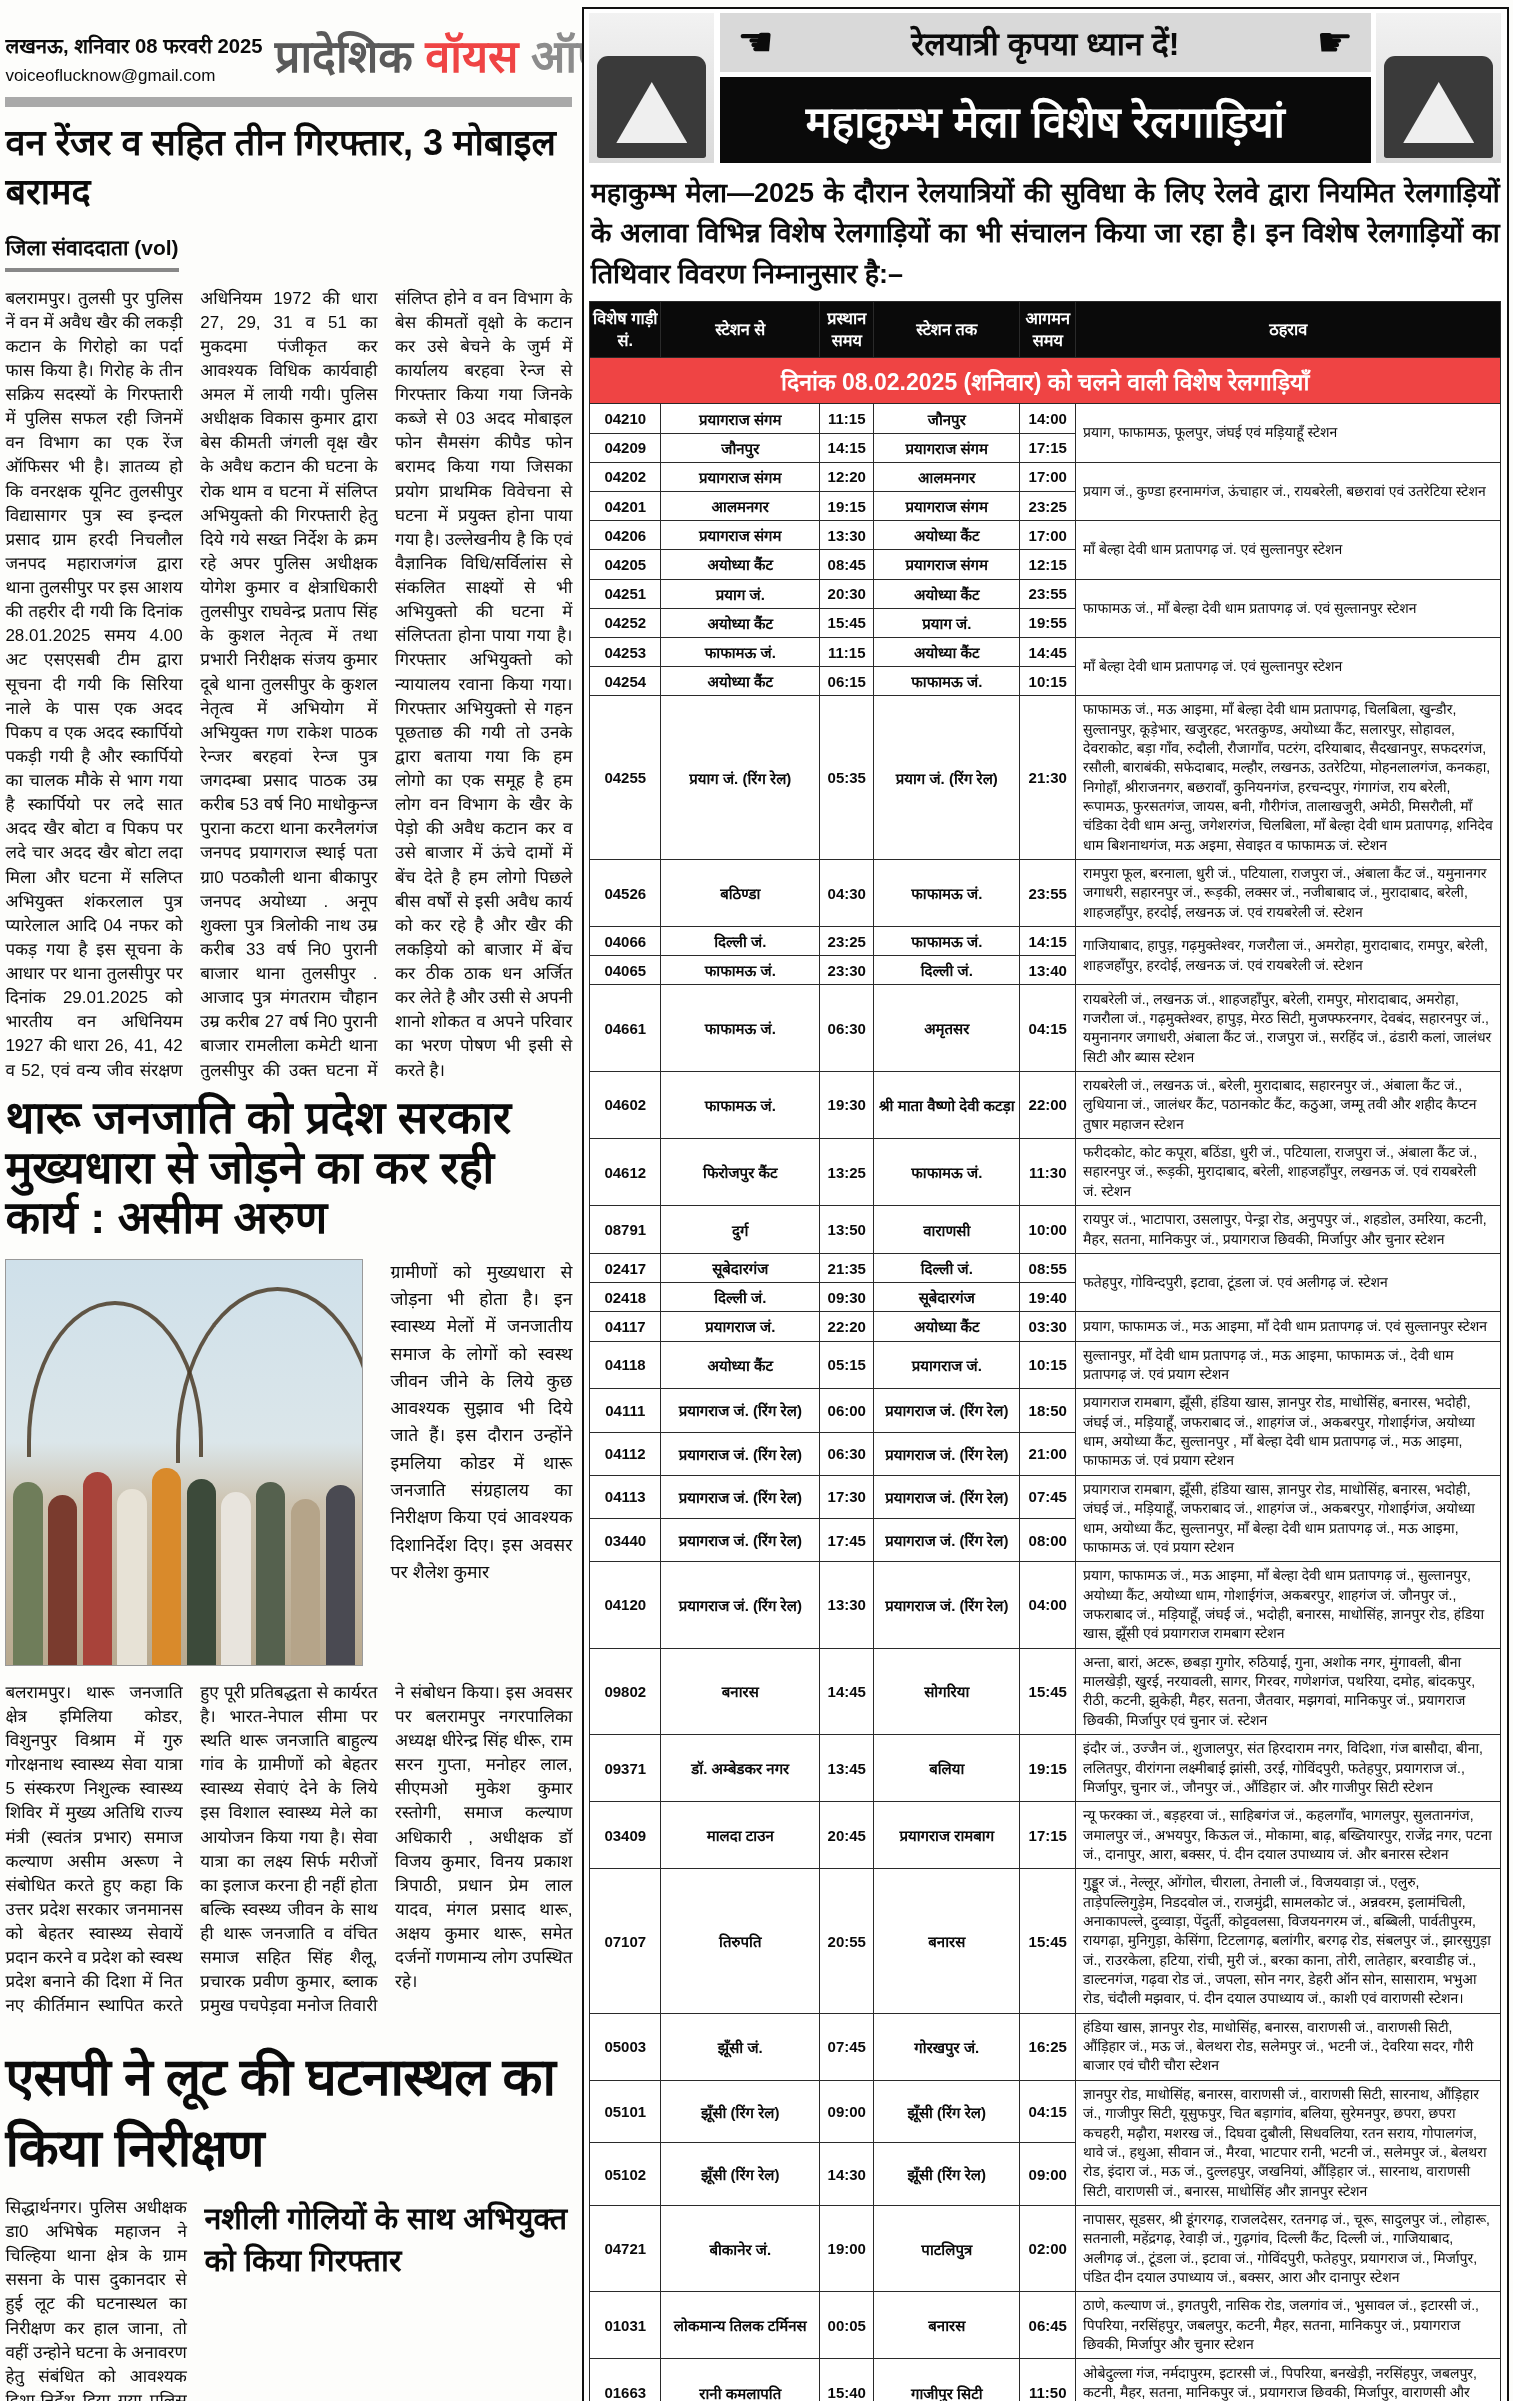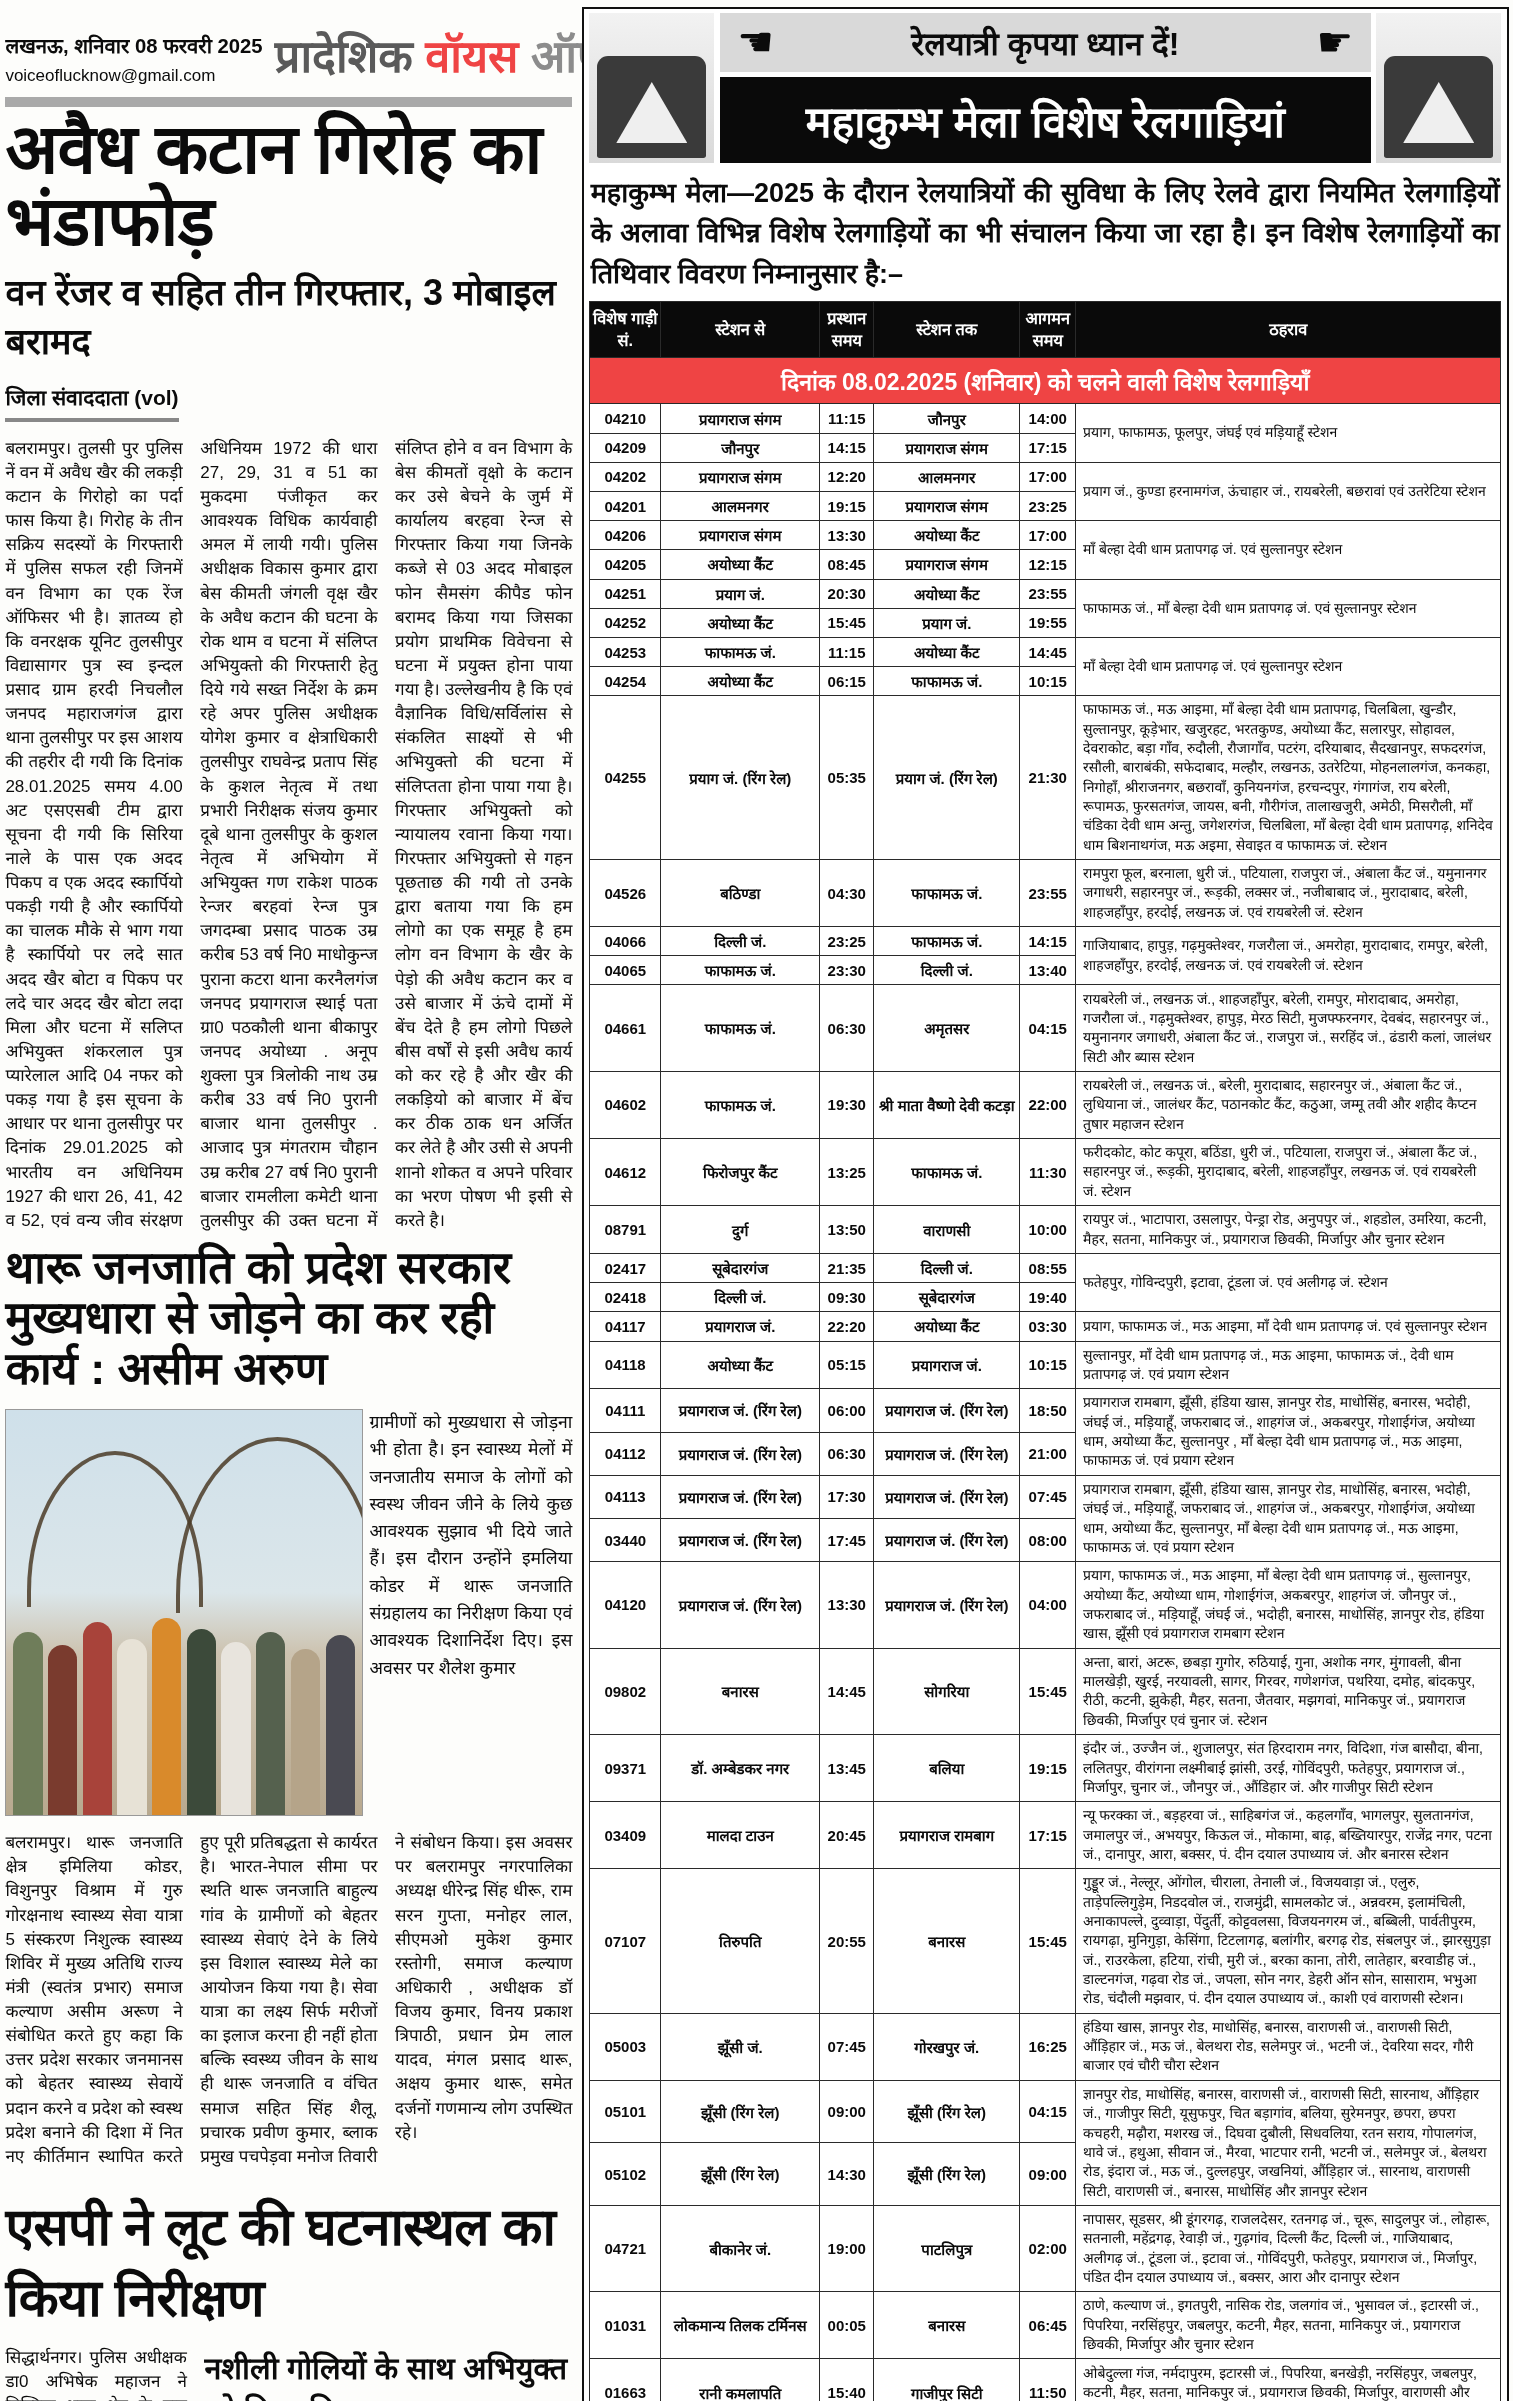--- a/index.html
+++ b/index.html
@@ -20,21 +20,21 @@
   .mast-logo .w2 { color: #ef4444; font-family: Liberation Mono, monospace; }
   .mast-logo .w3 { color: #8c8c8c; }
   .mast-logo .pageno { color: #9a9a9a; font-size: 62px; border-left: 4.1px solid #111; padding-left: 4.1px; margin-left: 2.7px; }
   .gray-rule { height: 10.2px; background: #a9a9a9; margin: 11px 0 6.8px 0; }
   .headline-1 { font-size: 69px; font-weight: bold; line-height: 1.04; letter-spacing: -0.7px; }
   .subhead-1 { font-size: 36px; font-weight: bold; margin-top: 10px; }
   .byline { font-size: 21px; font-weight: bold; margin-top: 17.6px; display: inline-block; border-bottom: 4.1px solid #888; padding-bottom: 6.8px; }
   .body-3col { margin-top: 15px; column-count: 3; column-gap: 17.6px; font-size: 17px; line-height: 1.42; text-align: justify; }
   .body-1col { font-size: 17px; line-height: 1.42; text-align: justify; }
   .headline-2 { font-size: 45px; font-weight: bold; line-height: 1.12; margin-top: 10px; }
-  .photo-row { display: flex; gap: 7px; margin-top: 15px; }
+  .photo-row { display: flex; gap: 28px; margin-top: 15px; }
   .news-photo {
     flex: 0 0 63%; height: 407px; position: relative; overflow: hidden;
     background: linear-gradient(#cfe0ea 0%, #dbe6ea 45%, #cdc3b0 60%, #b8a98f 100%);
     border: 0.7px solid #999;
   }
   .arch { position: absolute; border: 4.7px solid #4c3c28; border-bottom: none; border-radius: 50% 50% 0 0 / 90% 90% 0 0; opacity: .85; }
   .a1 { left: 20.3px; top: 41px; width: 176px; height: 156px; }
   .a2 { left: 170px; top: 27px; width: 203px; height: 176px; }
   .crowd { position: absolute; bottom: 0; left: 0; right: 0; height: 203px; display: flex; align-items: flex-end; gap: 5.4px; padding: 0 6.8px; }
   .person { width: 43px; border-radius: 17.6px 17.6px 0 0; }
@@ -80,21 +80,20 @@
       </div>
       <div class="mast-logo">
         <span class="w1">प्रादेशिक</span>
         <span class="w2">वॉयस</span>
         <span class="w3">ऑफ</span>
         <span class="w2">लखनऊ</span><span class="pageno">03</span>
       </div>
     </div>
     <div class="gray-rule"></div>
 
-    <div class="headline-1">अवैध कटान गिरोह का भंडाफोड़</div>
     <div class="subhead-1">वन रेंजर व  सहित तीन गिरफ्तार, 3 मोबाइल बरामद</div>
     <div><span class="byline">जिला संवाददाता (vol)</span></div>
     <div class="body-3col">बलरामपुर। तुलसी पुर पुलिस नें वन में अवैध खैर की लकड़ी कटान के गिरोहो का पर्दा फास किया है। गिरोह के तीन सक्रिय सदस्यों के गिरफ्तारी में पुलिस सफल रही जिनमें वन विभाग का एक रेंज ऑफिसर भी है। ज्ञातव्य हो कि वनरक्षक यूनिट तुलसीपुर विद्यासागर पुत्र स्व इन्दल प्रसाद ग्राम हरदी निचलौल जनपद महाराजगंज द्वारा थाना तुलसीपुर पर इस आशय की तहरीर दी गयी कि दिनांक 28.01.2025 समय 4.00 अट एसएसबी टीम द्वारा सूचना दी गयी कि सिरिया नाले के पास एक अदद पिकप व एक अदद स्कार्पियो पकड़ी गयी है और स्कार्पियो का चालक मौके से भाग गया है स्कार्पियो पर लदे सात अदद खैर बोटा व पिकप पर लदे चार अदद खैर बोटा लदा मिला और घटना में सलिप्त अभियुक्त शंकरलाल पुत्र प्यारेलाल आदि 04 नफर को पकड़ गया है इस सूचना के आधार पर थाना तुलसीपुर पर दिनांक 29.01.2025 को भारतीय वन अधिनियम 1927 की धारा 26, 41, 42 व 52, एवं वन्य जीव संरक्षण अधिनियम 1972 की धारा 27, 29, 31 व 51 का मुकदमा पंजीकृत कर आवश्यक विधिक कार्यवाही अमल में लायी गयी। पुलिस अधीक्षक विकास कुमार द्वारा बेस कीमती जंगली वृक्ष खैर के अवैध कटान की घटना के रोक थाम व घटना में संलिप्त अभियुक्तो की गिरफ्तारी हेतु दिये गये सख्त निर्देश के क्रम रहे अपर पुलिस अधीक्षक योगेश कुमार व क्षेत्राधिकारी तुलसीपुर राघवेन्द्र प्रताप सिंह के कुशल नेतृत्व में तथा प्रभारी निरीक्षक संजय कुमार दूबे थाना तुलसीपुर के कुशल नेतृत्व में अभियोग में अभियुक्त गण राकेश पाठक रेन्जर बरहवां रेन्ज पुत्र जगदम्बा प्रसाद पाठक उम्र करीब 53 वर्ष नि0 माधोकुन्ज पुराना कटरा थाना करनैलगंज जनपद प्रयागराज स्थाई पता ग्रा0 पठकौली थाना बीकापुर जनपद अयोध्या . अनूप शुक्ला पुत्र त्रिलोकी नाथ उम्र करीब 33 वर्ष नि0 पुरानी बाजार थाना तुलसीपुर . आजाद पुत्र मंगतराम चौहान उम्र करीब 27 वर्ष नि0 पुरानी बाजार रामलीला कमेटी थाना तुलसीपुर की उक्त घटना में संलिप्त होने व वन विभाग के बेस कीमतों वृक्षो के कटान कर उसे बेचने के जुर्म में कार्यालय बरहवा रेन्ज से गिरफ्तार किया गया जिनके कब्जे से 03 अदद मोबाइल फोन सैमसंग कीपैड फोन बरामद किया गया जिसका प्रयोग प्राथमिक विवेचना से घटना में प्रयुक्त होना पाया गया है। उल्लेखनीय है कि एवं वैज्ञानिक विधि/सर्विलांस से संकलित साक्ष्यों से भी अभियुक्तो की घटना में संलिप्तता होना पाया गया है। गिरफ्तार अभियुक्तो को न्यायालय रवाना किया गया। गिरफ्तार अभियुक्तो से गहन पूछताछ की गयी तो उनके द्वारा बताया गया कि हम लोगो का एक समूह है हम लोग वन विभाग के खैर के पेड़ो की अवैध कटान कर व उसे बाजार में ऊंचे दामों में बेंच देते है हम लोगो पिछले बीस वर्षों से इसी अवैध कार्य को कर रहे है और खैर की लकड़ियो को बाजार में बेंच कर ठीक ठाक धन अर्जित कर लेते है और उसी से अपनी शानो शोकत व अपने परिवार का भरण पोषण भी इसी से करते है।</div>
 
     <div class="headline-2">थारू जनजाति को प्रदेश सरकार मुख्यधारा से जोड़ने का कर रही कार्य : असीम अरुण</div>
     <div class="photo-row">
       <div class="news-photo">
         <div class="arch a1"></div>
         <div class="arch a2"></div>
         <div class="crowd">

